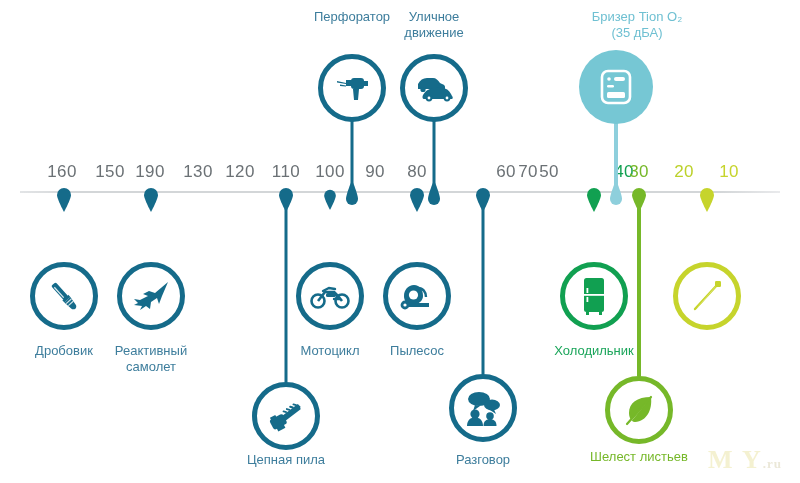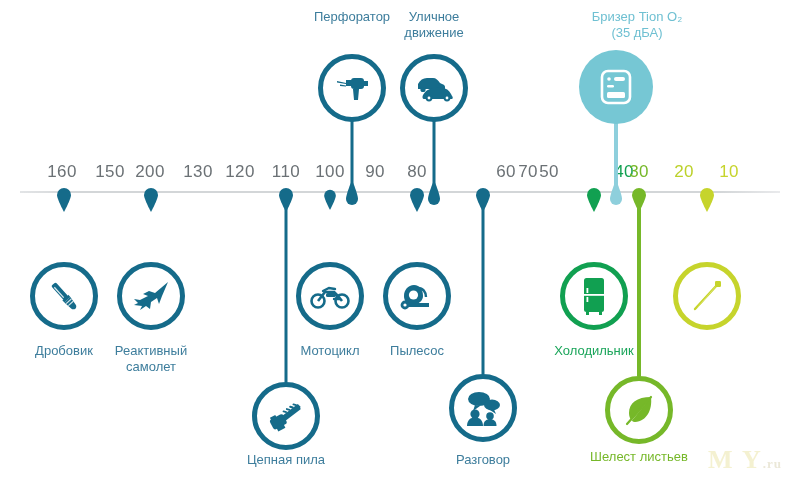--- a/index.html
+++ b/index.html
@@ -63,21 +63,21 @@
 </style>
 </head>
 <body>
 
 <div id="stage">
 
   <div class="axis-line"></div>
 
   <div class="tick-label" style="left:62px;">160</div>
   <div class="tick-label" style="left:110px;">150</div>
-  <div class="tick-label" style="left:150px;">200</div>
+  <div class="tick-label" style="left:150px;">190</div>
   <div class="tick-label" style="left:198px;">130</div>
   <div class="tick-label" style="left:240px;">120</div>
   <div class="tick-label" style="left:286px;">110</div>
   <div class="tick-label" style="left:330px;">100</div>
   <div class="tick-label" style="left:375px;">90</div>
   <div class="tick-label" style="left:417px;">80</div>
   <div class="tick-label" style="left:484px;margin-left:44px;">70</div>
   <div class="tick-label" style="left:506px;">60</div>
   <div class="tick-label" style="left:549px;">50</div>
   <div class="tick-label" style="left:624px;color:#11a051;">40</div>

